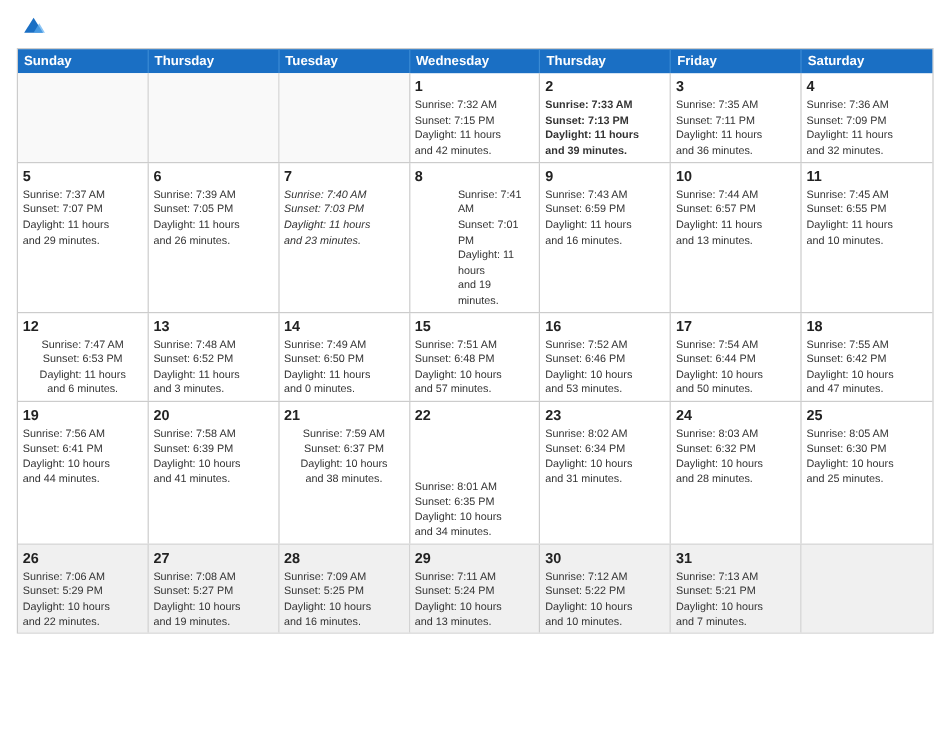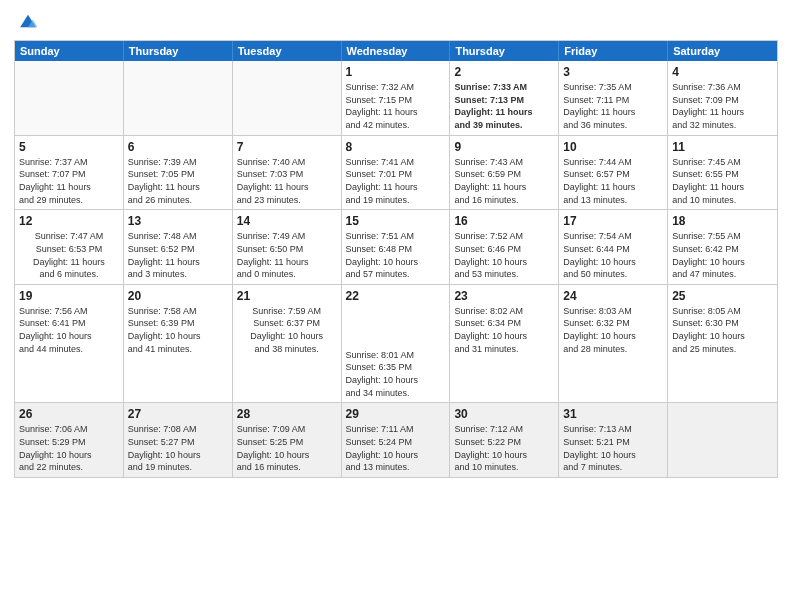--- a/index.html
+++ b/index.html
@@ -191,28 +191,28 @@
           </div>
           <div class="cal-cell">
             <span class="day-num">6</span>
             <div class="cell-text" style="white-space: pre-line;">Sunrise: 7:39 AM
 Sunset: 7:05 PM
 Daylight: 11 hours
 and 26 minutes.</div>
           </div>
           <div class="cal-cell">
             <span class="day-num">7</span>
-            <div class="cell-text" style="white-space: pre-line;">Sunrise: 7:40 AM
+            <div class="cell-text" style="white-space: pre-line; font-style: italic;">Sunrise: 7:40 AM
 Sunset: 7:03 PM
 Daylight: 11 hours
 and 23 minutes.</div>
           </div>
           <div class="cal-cell">
             <span class="day-num">8</span>
-            <div class="cell-text" style="white-space: pre-line;">Sunrise: 7:41 AM
+            <div class="cell-text" style="white-space: pre-line; margin-left: 36px;">Sunrise: 7:41 AM
 Sunset: 7:01 PM
 Daylight: 11 hours
 and 19 minutes.</div>
           </div>
           <div class="cal-cell">
             <span class="day-num">9</span>
             <div class="cell-text" style="white-space: pre-line;">Sunrise: 7:43 AM
 Sunset: 6:59 PM
 Daylight: 11 hours
 and 16 minutes.</div>

